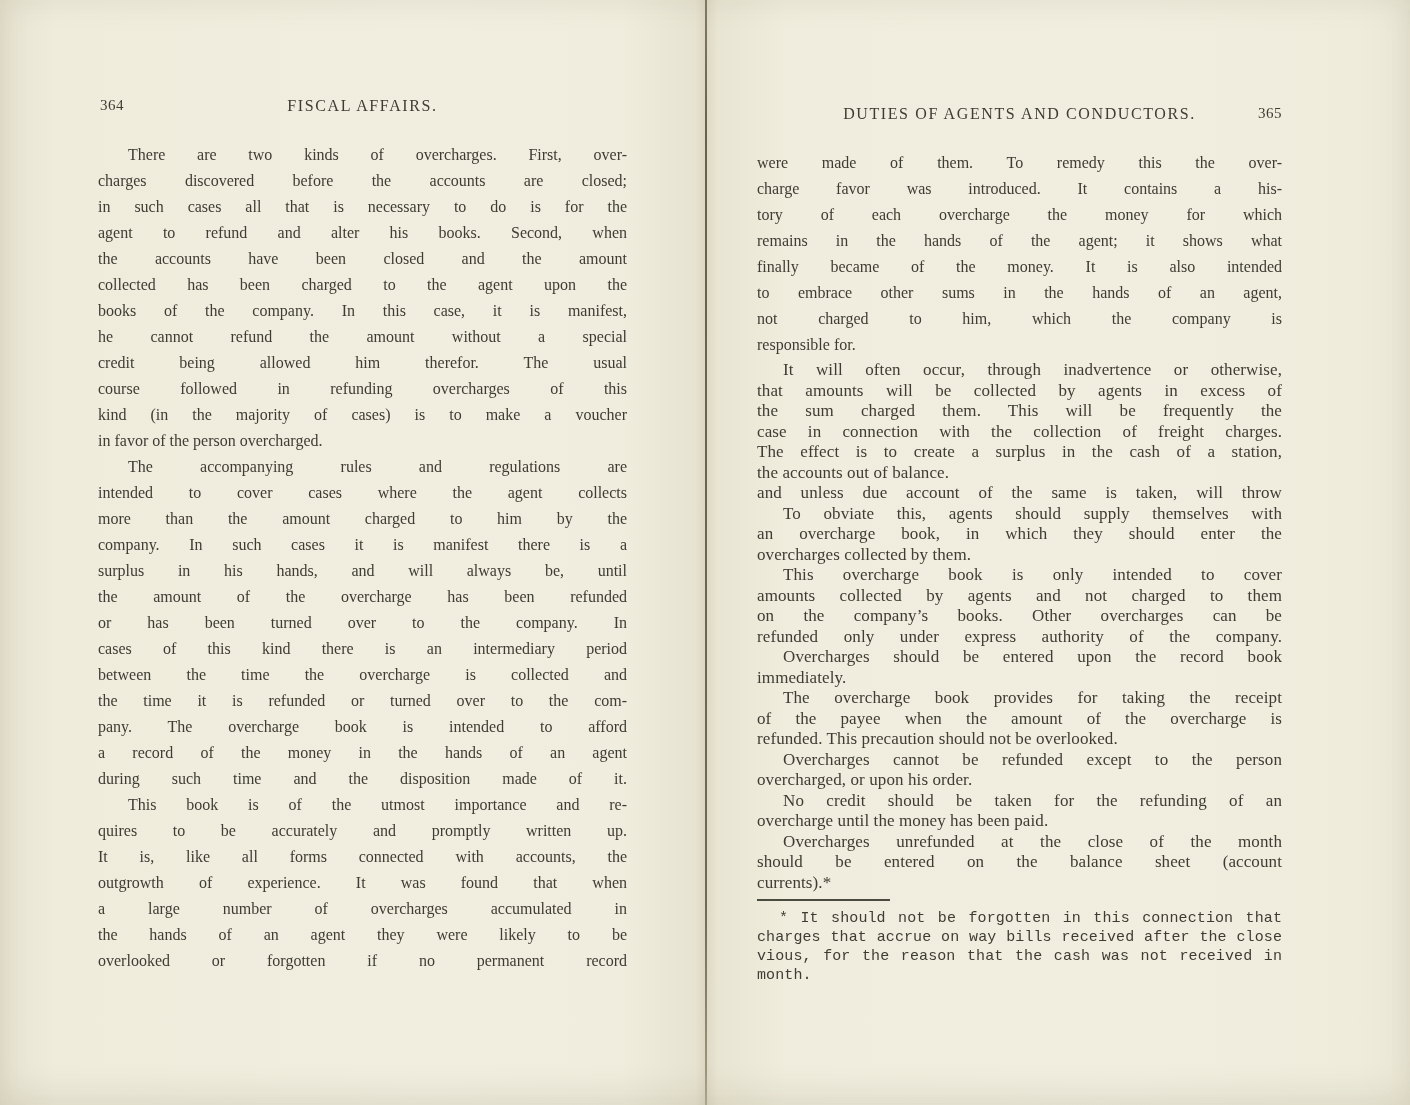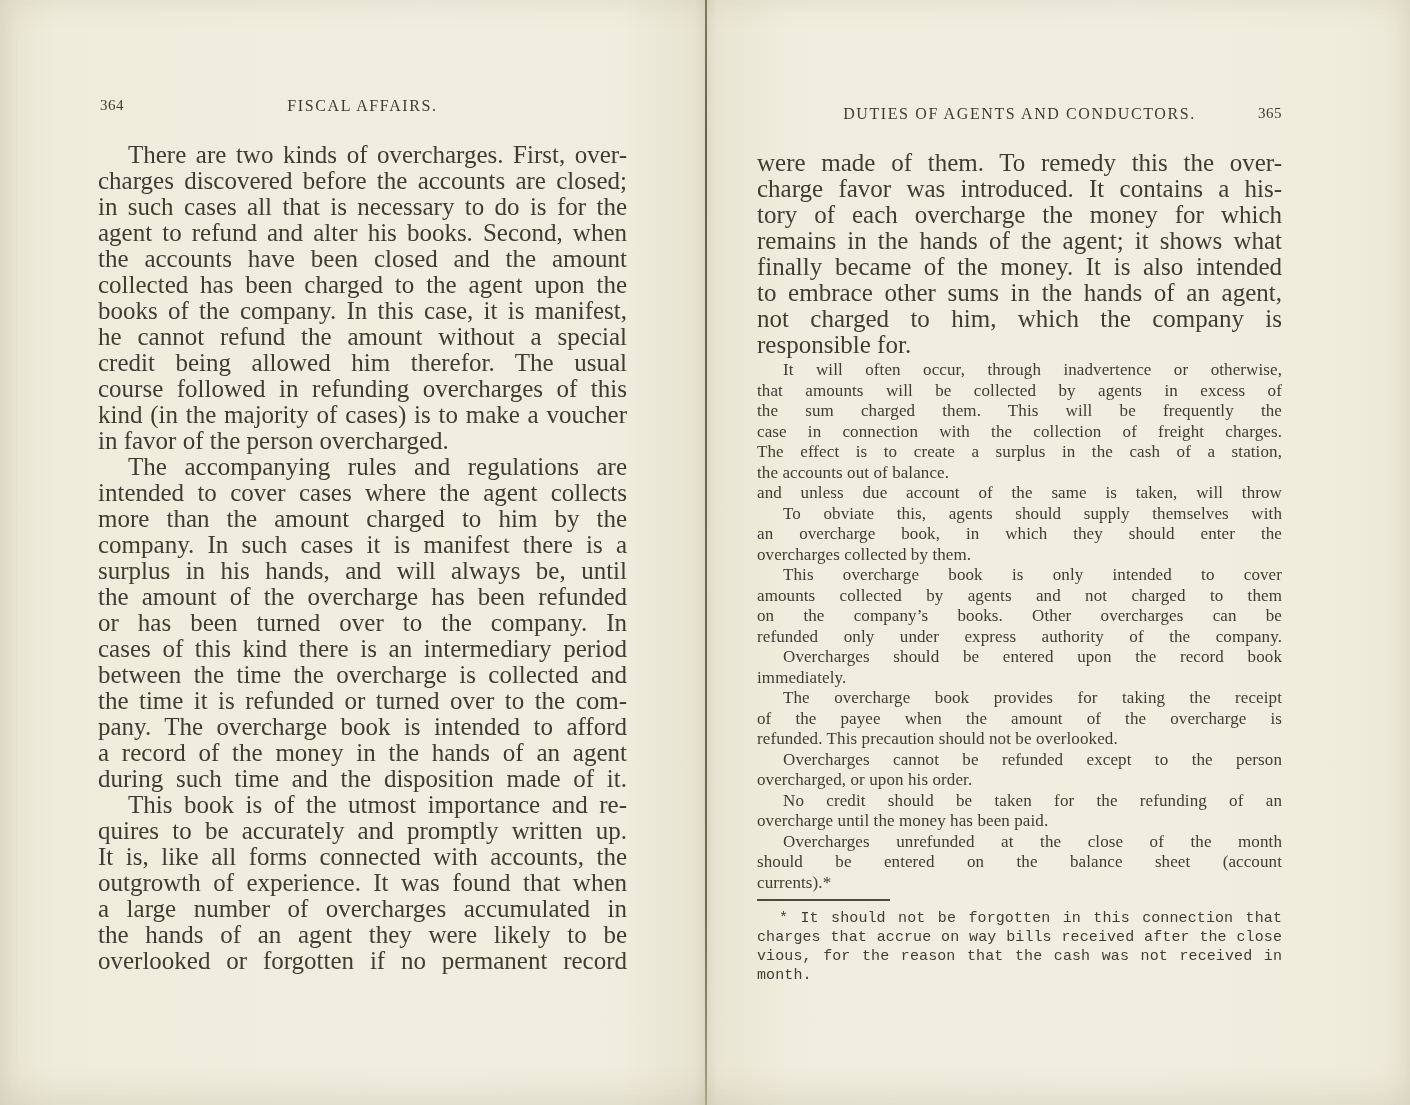--- a/index.html
+++ b/index.html
@@ -48,21 +48,21 @@
   #right-lead { top:142px; }
   #right-small{ top:352px; }
   #right-foot { top:901px;font-family:Liberation Mono, monospace; }
 
   .line{
     text-align:justify; text-align-last:justify;
     overflow:hidden; white-space:normal;
   }
   .line.lastline{ text-align-last:left; }
   .line.indent{ text-indent:30px; }
-  .big  { font-size:25px; line-height:26px;   height:26px; }
+  .big  { font-size:16px; line-height:26px;   height:26px; }
   .small{ font-size:17px;   line-height:20.5px; height:20.5px; letter-spacing:.1px; }
   .foot { font-size:15px;   line-height:19px;   height:19px;   letter-spacing:.1px; }
   .small.indent{ text-indent:26px; }
   .foot.indent { text-indent:22px; }
 
   .footnote-rule{
     position:absolute; top:891px; left:0; width:133px; height:0;
     border-top:2px solid #4b4a3f;
   }
 </style>

